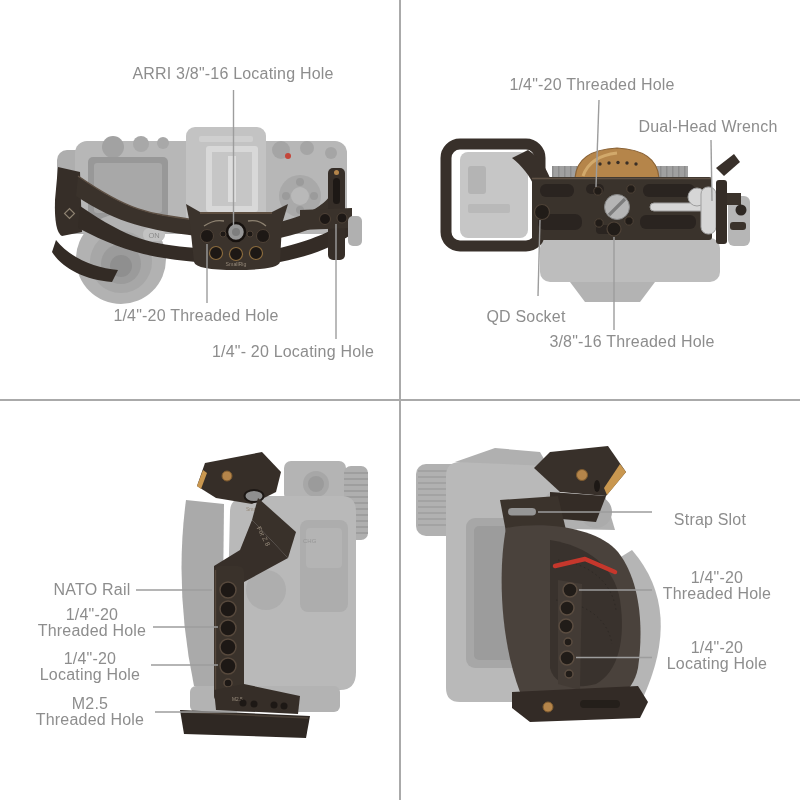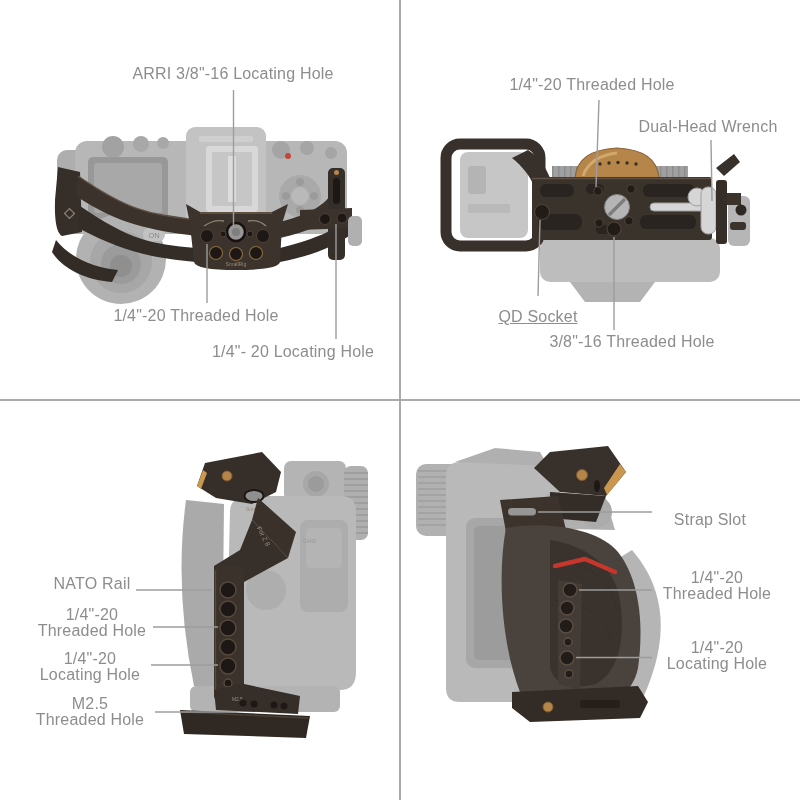--- a/index.html
+++ b/index.html
@@ -13,24 +13,24 @@
   .divider-h{position:absolute;left:0;top:399px;width:800px;height:1.5px;background:#aaaaaa;}
   .lbl{position:absolute;color:#8d8d8d;font-size:16px;line-height:15.5px;
        letter-spacing:.2px;text-align:center;white-space:pre-line;}
   
   .tl-arri{left:103px;top:66px;width:260px;}
   .tl-th{left:86px;top:308px;width:220px;}
   .tl-loc{left:178px;top:344px;width:230px;}
   
   .tr-th{left:82px;top:77px;width:220px;}
   .tr-wrench{left:213px;top:119px;width:190px;}
-  .tr-qd{left:68px;top:309px;width:140px;text-decoration:underline;}
+  .tr-qd{left:56px;top:309px;width:140px;}
   .tr-th38{left:117px;top:334px;width:230px;}
   
-  .bl-nato{left:32px;top:176px;width:120px;}
+  .bl-nato{left:32px;top:182px;width:120px;}
   .bl-th{left:27px;top:207px;width:130px;}
   .bl-loc{left:25px;top:251px;width:130px;}
   .bl-m25{left:25px;top:296px;width:130px;}
   
   .br-strap{left:250px;top:112px;width:120px;}
   .br-th{left:252px;top:170px;width:130px;}
   .br-loc{left:252px;top:240px;width:130px;}
   .leader{stroke:#9d9d9d;stroke-width:1.4;}
   text.engrave{font-family:"Liberation Sans",sans-serif;}
 </style>

